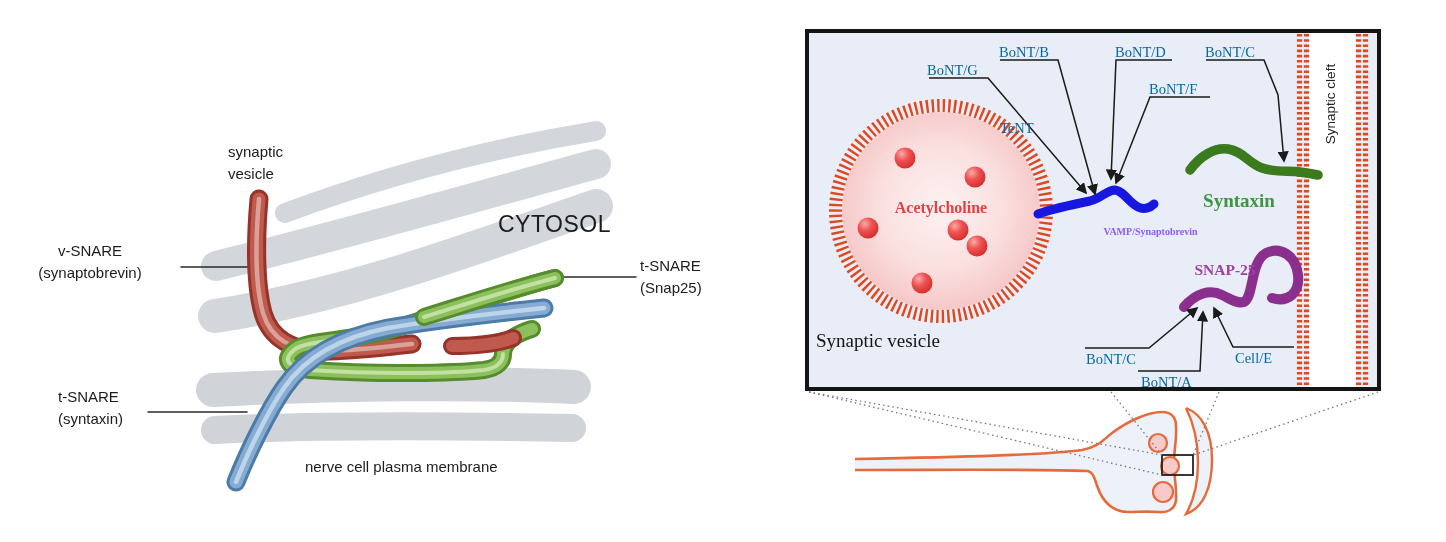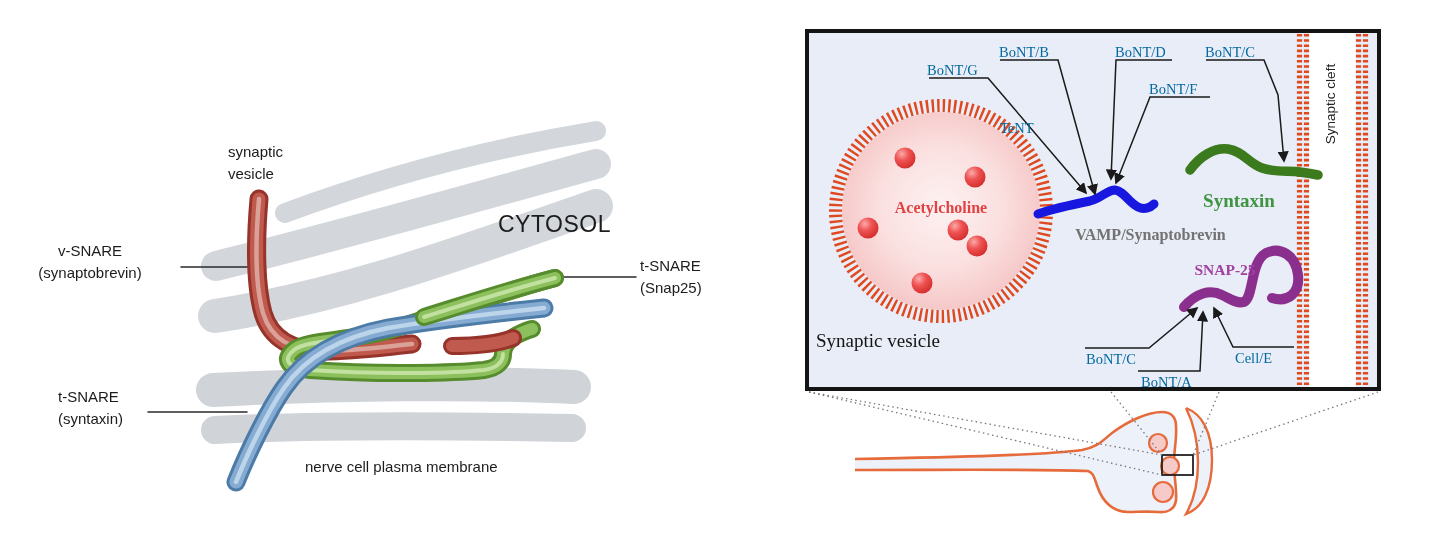--- a/index.html
+++ b/index.html
@@ -11,21 +11,21 @@
   .lft{color:#1c1c1c;font-size:15px;line-height:22px;}
   .caption{color:#111;font-size:17px;font-weight:600;letter-spacing:.1px;}
   
   .panel{left:805px;top:29px;width:576px;height:362px;border:4px solid #141414;
          background:#e9edf7;box-sizing:border-box;}
   .cleft-strip{left:1309px;top:33px;width:47px;height:354px;background:#ffffff;}
   .serif{font-family:"Liberation Serif",serif;}
   .bont{color:#0369a1;font-size:14.5px;line-height:16px;}
   .ach{color:#e04343;font-size:16px;font-weight:bold;}
   .synves{color:#141414;font-size:19px;}
-  .vamp{color:#737373;font-size:16px;font-weight:bold;}
+  .vamp{color:#8b5cf6;font-size:10px;font-weight:bold;}
   .stx{color:#3e9440;font-size:19px;font-weight:bold;}
   .snp{color:#a040a0;font-size:15.5px;font-weight:bold;}
   .cleftlbl{color:#222;font-size:13.5px;transform:rotate(-90deg);transform-origin:center;}
   .ctr{text-align:center;}
   svg.overlay{position:absolute;left:0;top:0;pointer-events:none;}
 </style>
 </head>
 <body>
 
 <div class="canvas">

